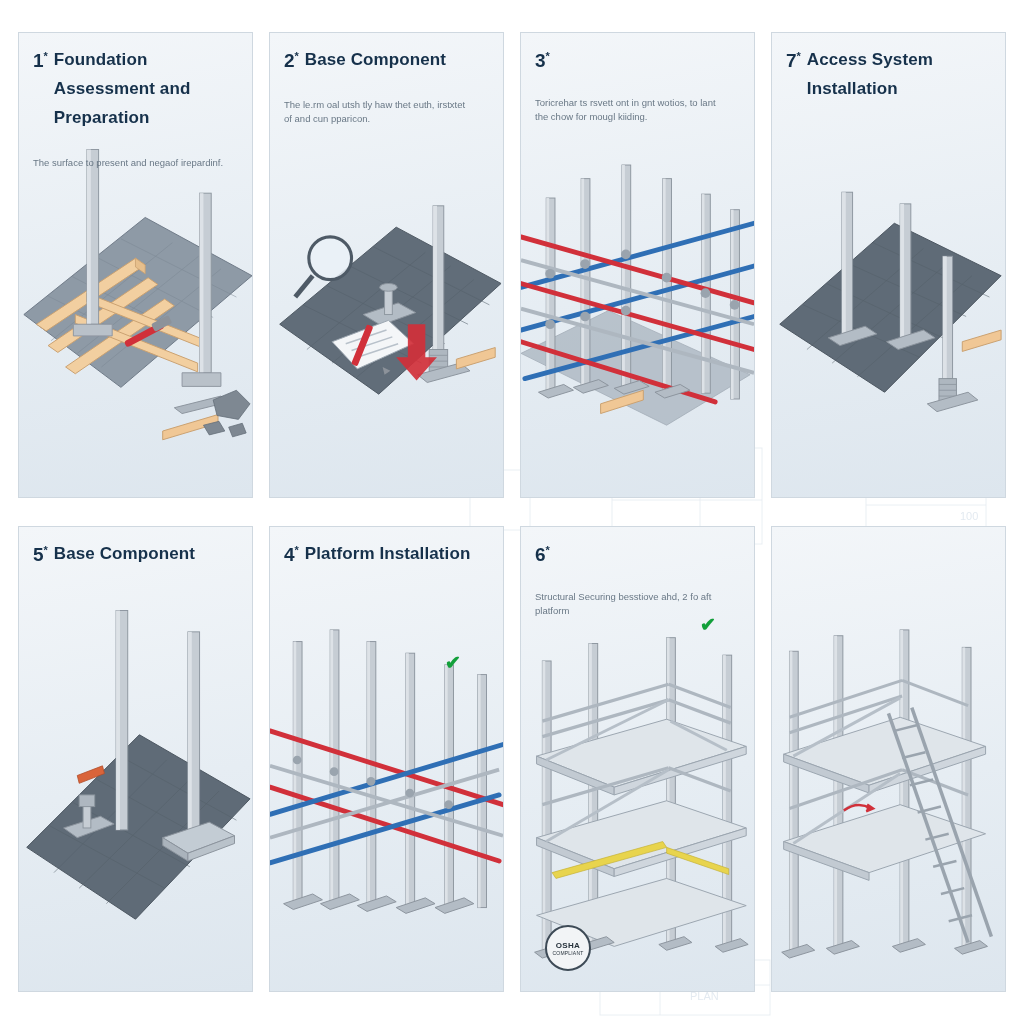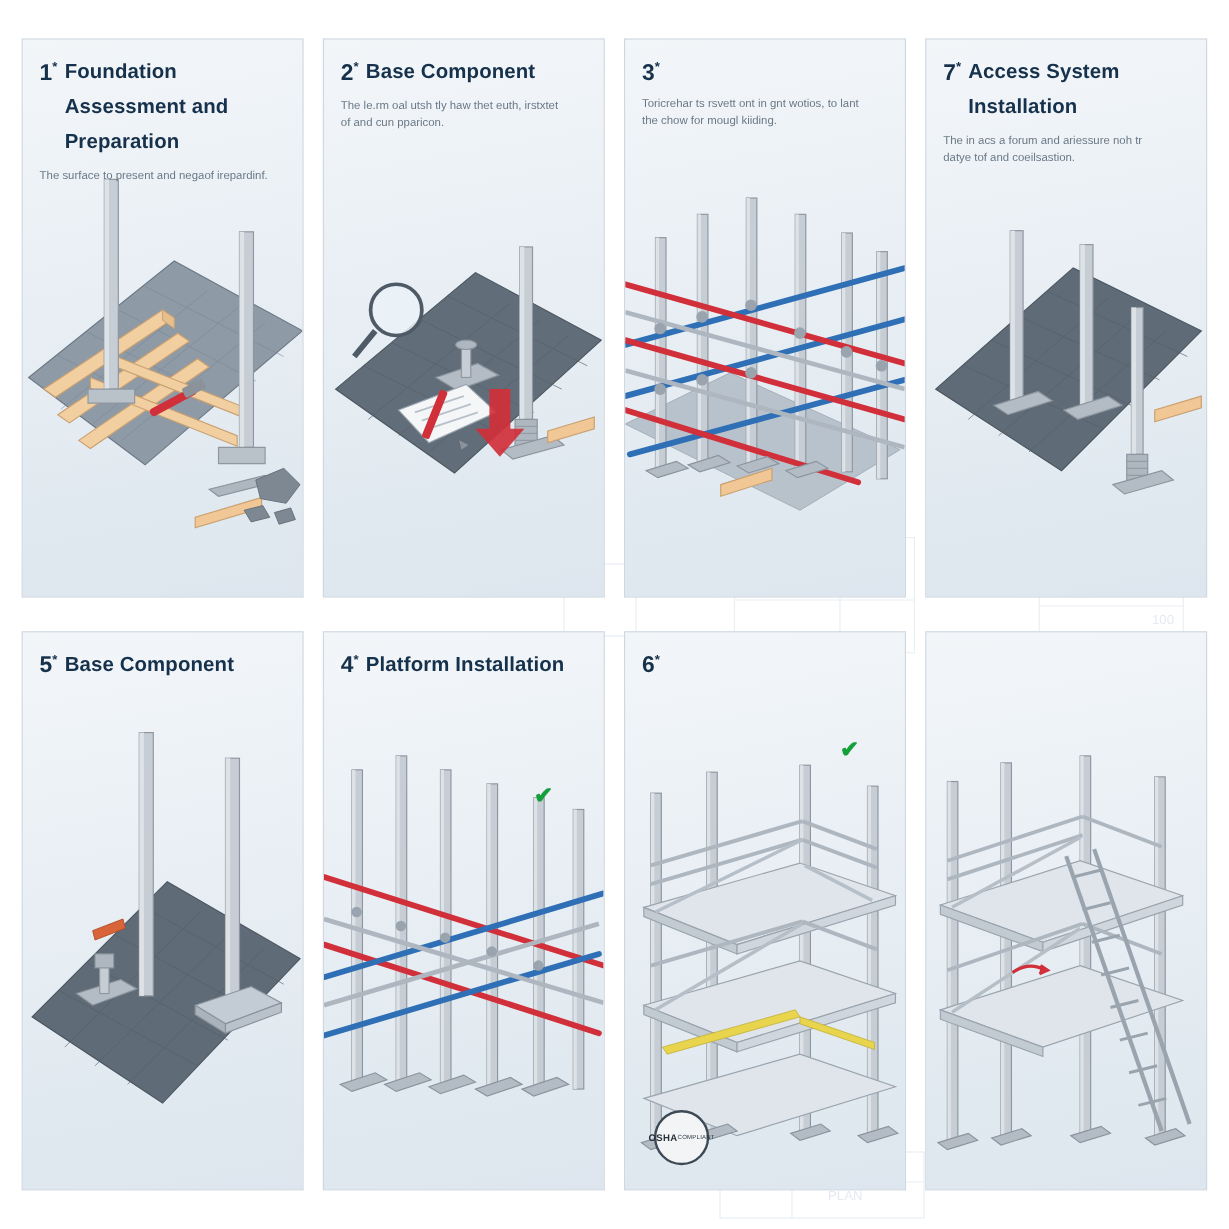--- a/index.html
+++ b/index.html
@@ -48,38 +48,38 @@
   .step-num {
     font-size:19px; font-weight:bold; color:#16314b;
     line-height:22px;
   }
   .step-num sup { font-size:11px; }
   .step-title {
     font-size:17px; font-weight:bold; color:#16314b;
     line-height:29px; letter-spacing:.1px;
   }
   .step-desc {
-    margin-top:8px;
+    margin-top:24px;
     font-size:9.5px; line-height:14px; color:#5b6b7a;
     max-width:92%;
     filter:blur(.35px);
     opacity:.9;
   }
 
   .check {
     position:absolute; z-index:4;
     color:#12a03a; font-size:19px; font-weight:bold;
     text-shadow:0 0 1px rgba(0,0,0,.1);
   }
 
   .osha-badge {
     position:absolute; z-index:4;
     width:46px; height:46px; border-radius:50%;
     background:#f2f4f6; border:2px solid #3d4a56;
-    display:flex; flex-direction:row; align-items:center; justify-content:center;
+    display:flex; flex-direction:column; align-items:center; justify-content:center;
     color:#27323c; text-align:left;
   }
   .osha-badge .t1 { font-size:8px; font-weight:bold; letter-spacing:.3px; }
   .osha-badge .t2 { font-size:5px; letter-spacing:.2px; filter:blur(.4px); }
 
   svg { display:block; }
 </style>
 </head>
 <body>
 
@@ -325,21 +325,20 @@
         </g>
         <polygon points="160,382 202,370 212,378 170,390" fill="#b3bcc5" stroke="#8b949d"></polygon>
         <polygon points="196,318 236,306 236,316 196,328" fill="#f0c795" stroke="#c9a070"></polygon>
       </g>
     </svg>
     <div class="panel-head">
       <div class="step-line">
         <div class="step-num"><span>7</span><sup>*</sup></div>
         <div class="step-title">Access System Installation</div>
       </div>
-      <div class="step-desc">The in acs a forum and ariessure noh tr datye tof and coeilsastion.</div>
     </div>
   </div>
 
   <div class="panel">
     <svg class="art" viewBox="0 0 240 460" preserveAspectRatio="none">
       <polygon points="8,330 124,214 238,280 120,404" fill="#5f6b77" stroke="#4b5660" stroke-width="1"></polygon>
       <g stroke="#54606a" stroke-width=".7" opacity=".8">
         <line x1="32" y1="308" x2="150" y2="372"></line>
           <line x1="56" y1="284" x2="176" y2="350"></line>
         <line x1="80" y1="260" x2="200" y2="326"></line>
@@ -491,20 +490,21 @@
     </svg>
     <div class="check" style="right:38px; top:86px;">✔</div>
     <div class="osha-badge" style="left:24px; bottom:20px;">
       <div class="t1">OSHA</div>
       <div class="t2">COMPLIANT</div>
     </div>
     <div class="panel-head">
       <div class="step-line">
         <div class="step-num"><span>6</span><sup>*</sup></div>
       </div>
+      <div class="step-desc">Structural Securing besstiove ahd, 2 fo aft platform</div>
     </div>
   </div>
 
   <div class="panel">
     <svg class="art" viewBox="0 0 240 460" preserveAspectRatio="none">
       <g fill="#c6cdd4" stroke="#8e97a0">
         <rect x="18" y="128" width="9" height="310"></rect>
         <rect x="64" y="112" width="9" height="322"></rect>
         <rect x="132" y="106" width="9" height="326"></rect>
         <rect x="196" y="124" width="9" height="308"></rect>

